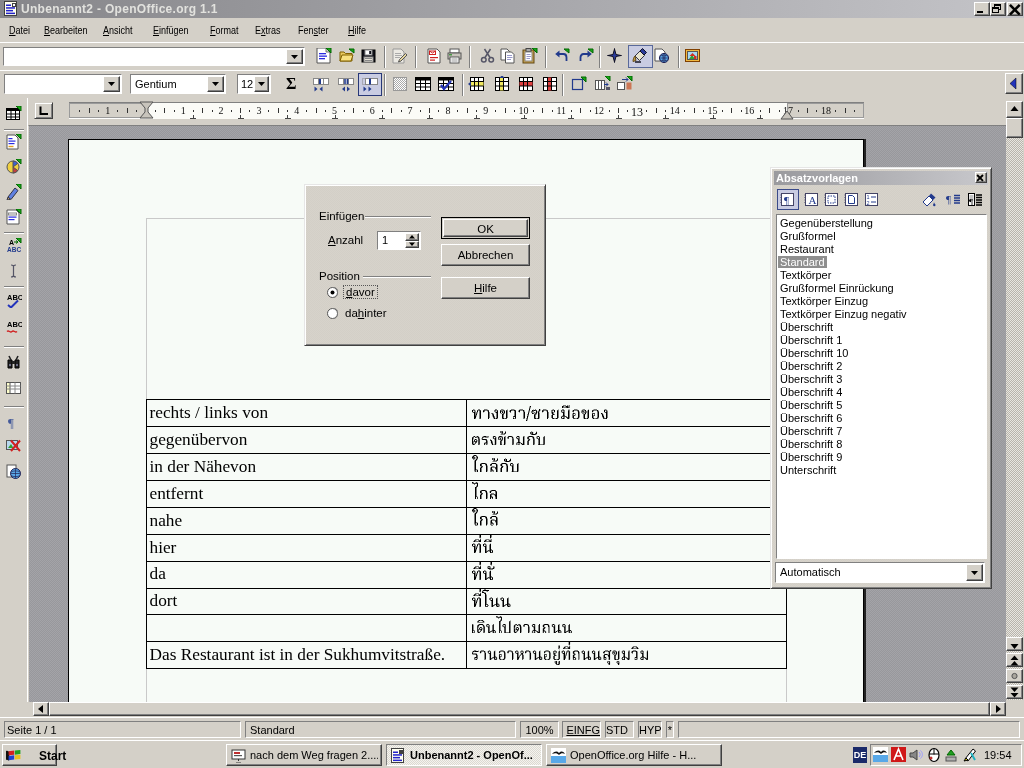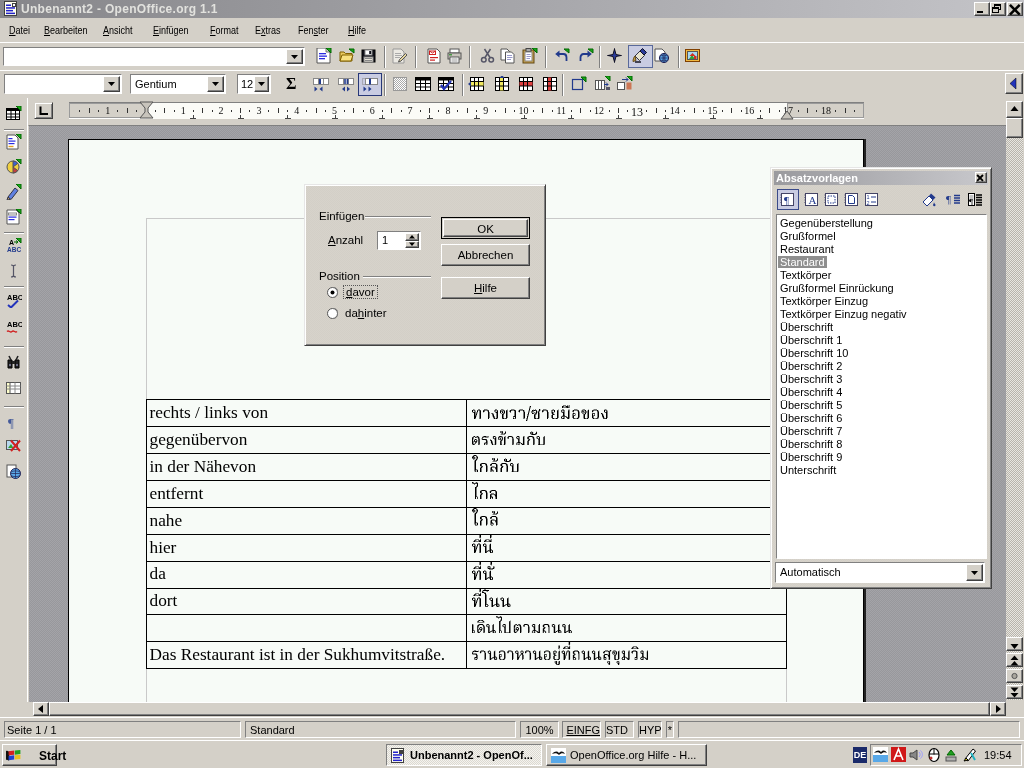--- a/index.html
+++ b/index.html
@@ -762,34 +762,45 @@
           <g transform="skewY(-6) translate(2.6,3.4)">
             <rect x="0" y="0" width="5.6" height="4.2" fill="#d42020"></rect>
             <rect x="6.2" y="0" width="5.6" height="4.2" fill="#20a020"></rect>
             <rect x="0" y="4.8" width="5.6" height="4.2" fill="#2040d0"></rect>
             <rect x="6.2" y="4.8" width="5.6" height="4.2" fill="#e8c020"></rect>
           </g>
         </svg>
       </div>
       <div class="abs" style="left:36px;top:4px;font-weight:bold;font-size:12px;">Start</div>
     </div>
+<div class="abs raised" style="left:226px;top:3px;width:156px;height:22px;">
+      <div class="abs" style="left:4px;top:3px;">
+        <svg width="15" height="15" viewBox="0 0 15 15" style="">
+          <rect x="1" y="2" width="13" height="9" fill="#fff" stroke="#333"></rect>
+          <rect x="3" y="4" width="6" height="2" fill="#c03030"></rect>
+          <rect x="3" y="7" width="8" height="1.2" fill="#555"></rect>
+          <path d="M7.5 11v2M5 15h5" stroke="#333"></path>
+        </svg>
+      </div>
+      <div class="abs" style="left:23px;top:4px;font-weight:normal;white-space:nowrap;overflow:hidden;width:128px;">nach dem Weg fragen 2....</div>
+    </div>
 <div class="abs sunkenl" style="left:386px;top:3px;width:156px;height:22px;background-image:repeating-conic-gradient(#f4f3ef 0% 25%, #dcd9d1 0% 50%);background-size:2px 2px;">
       <div class="abs" style="left:4px;top:3px;">
         <svg width="15" height="15" viewBox="0 0 15 15" style="">
           <rect x="0.5" y="0.5" width="12" height="14" fill="#fffff0" stroke="#404040"></rect>
           <rect x="8" y="2" width="4" height="4" fill="#404040"></rect>
           <rect x="2" y="3.5" width="5" height="1.5" fill="#2222cc"></rect>
           <rect x="2" y="6.2" width="9" height="1.5" fill="#2222cc"></rect>
           <rect x="2" y="8.9" width="7" height="1.5" fill="#2222cc"></rect>
           <rect x="2" y="11.6" width="9" height="1.5" fill="#2222cc"></rect>
         </svg>
       </div>
       <div class="abs" style="left:23px;top:4px;font-weight:bold;white-space:nowrap;overflow:hidden;width:128px;">Unbenannt2 - OpenOf...</div>
     </div>
-<div class="abs raised" style="left:546px;top:3px;width:161px;height:22px;">
+<div class="abs raised" style="left:546px;top:3px;width:176px;height:22px;">
       <div class="abs" style="left:4px;top:3px;">
         <svg width="15" height="15" viewBox="0 0 15 15" style="">
           <rect x="0" y="0" width="15" height="15" fill="#fff"></rect>
           <rect x="0" y="8" width="15" height="7" fill="#58a8e8"></rect>
           <path d="M1 6c3-3 5-3 7-1 2-2 4-2 6 1-2-1-4-1-6 1-2-2-4-2-7-1z" fill="#111"></path>
         </svg>
       </div>
       <div class="abs" style="left:23px;top:4px;font-weight:normal;white-space:nowrap;overflow:hidden;width:128px;">OpenOffice.org Hilfe - H...</div>
     </div>
 <div class="abs" style="left:853px;top:6px;width:14px;height:16px;background:#1a2a6a;color:#fff;font-size:9px;font-weight:bold;text-align:center;line-height:16px;">DE</div>

